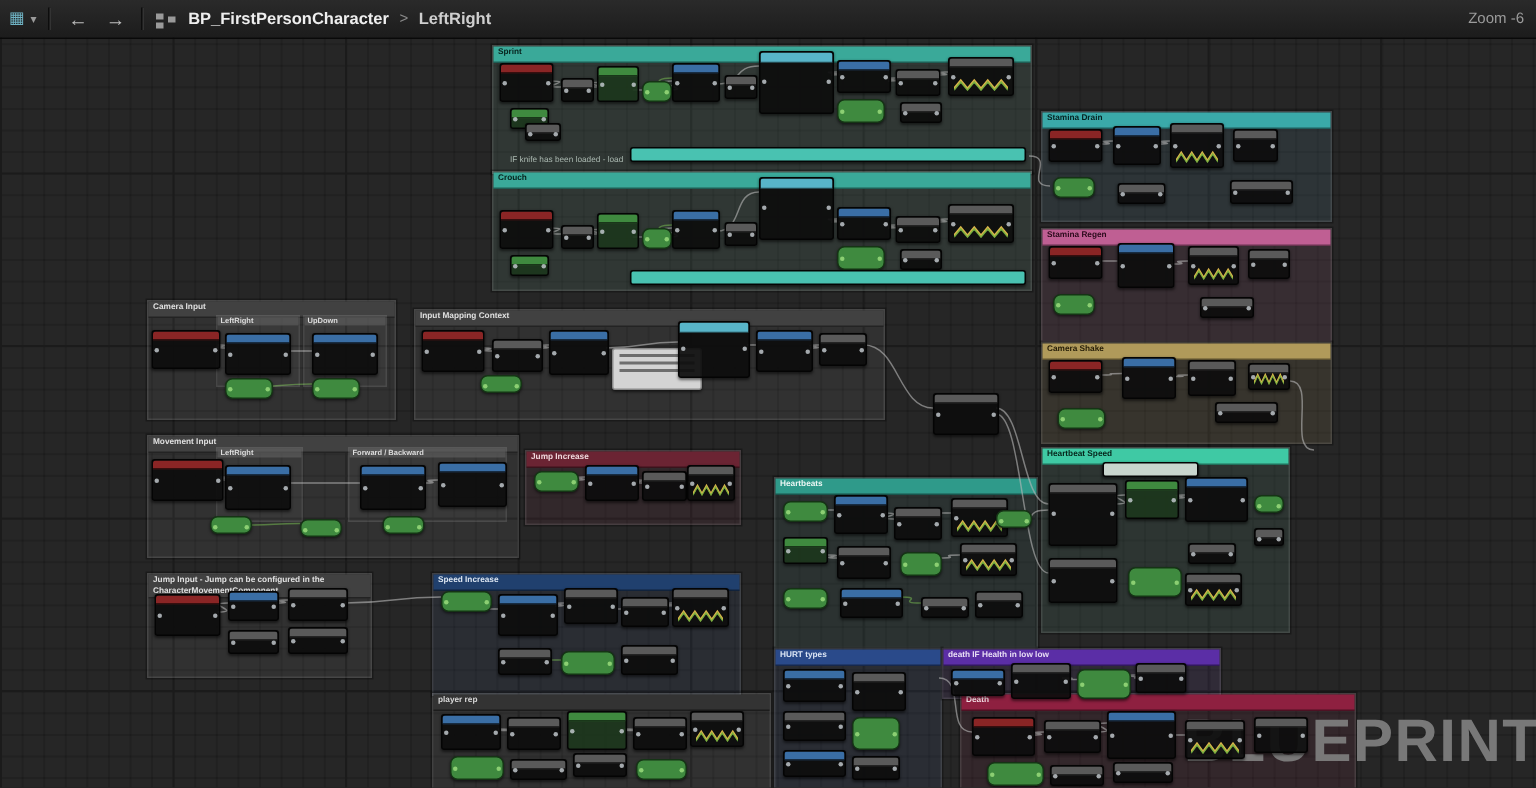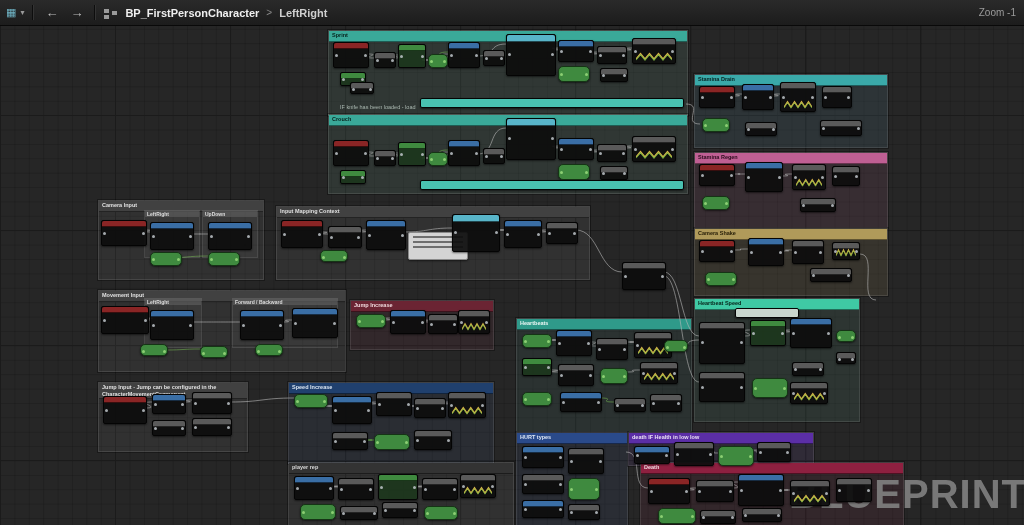--- a/index.html
+++ b/index.html
@@ -617,16 +617,16 @@
     <span class="tb-sep"></span>
     <span class="tb-arrow">←</span>
     <span class="tb-arrow">→</span>
     <span class="tb-sep"></span>
     <span class="graph-icon">
         <i></i>
       </span>
     <span class="bc-parent">BP_FirstPersonCharacter</span>
     <span class="bc-sep">&gt;</span>
     <span class="bc-current">LeftRight</span>
-    <span class="zoom">Zoom -1</span>
+    <span class="zoom">Zoom -6</span>
   </div>
 
 </div>
 
 </body></html>

